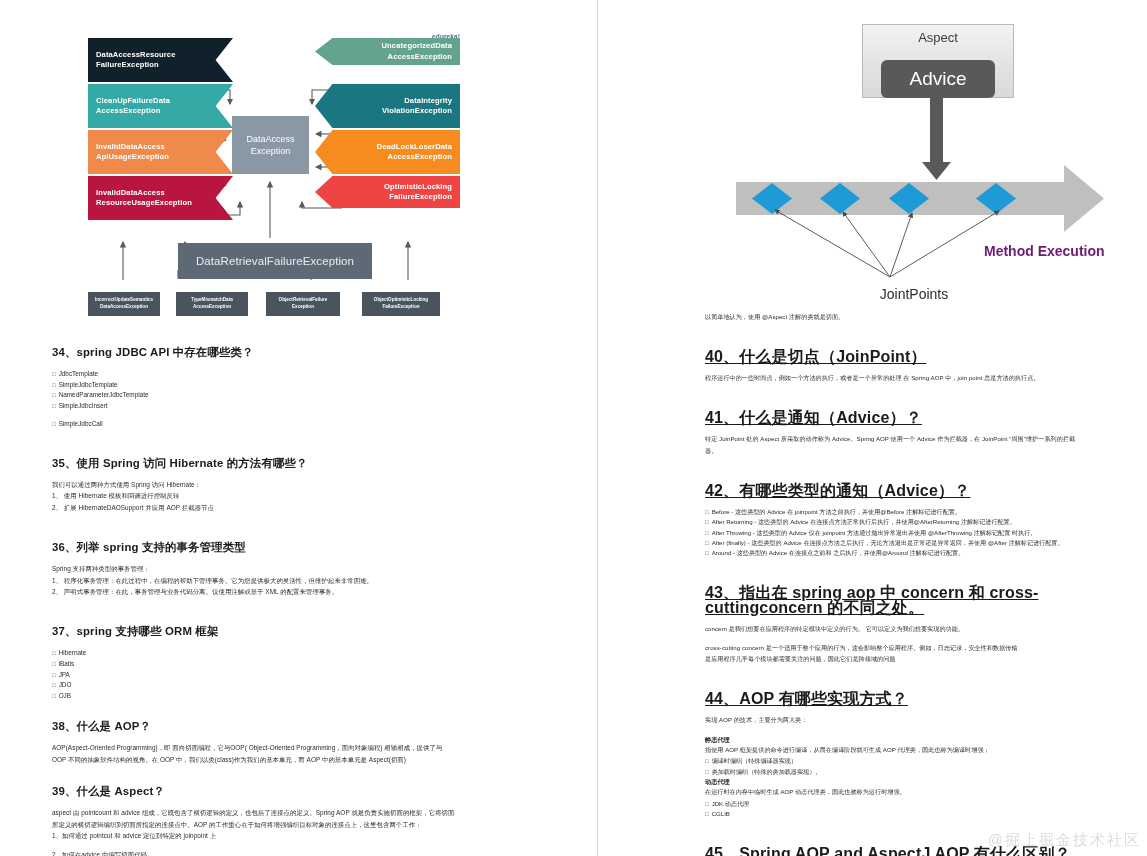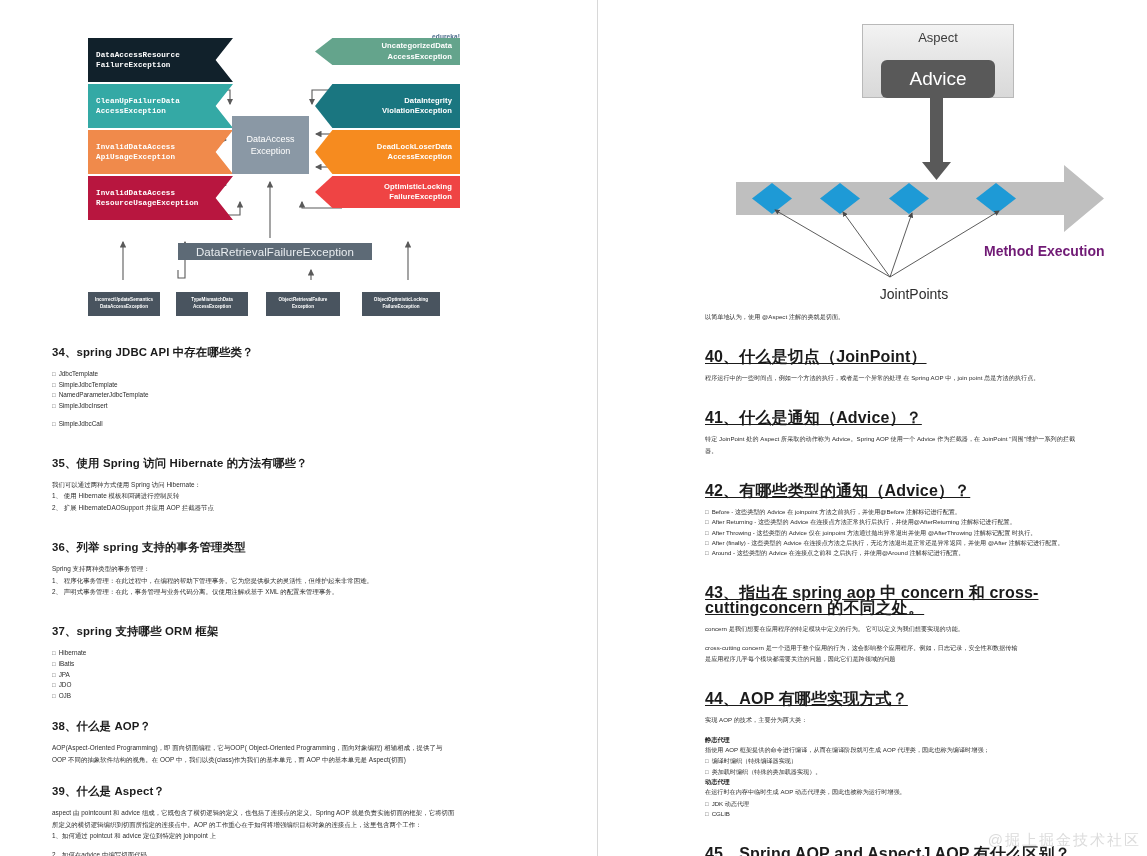--- a/index.html
+++ b/index.html
@@ -49,39 +49,39 @@
     font-size: 7.6px;
     line-height: 10.5px;
     font-weight: bold;
     padding: 0 8px;
     display: flex;
     flex-direction: column;
     justify-content: center;
     letter-spacing: .1px;
   }
   .exc-left  { left: 8px;   width: 145px; text-align: left;
-               clip-path: polygon(0 0, 100% 0, 88% 50%, 100% 100%, 0 100%); font-family: Liberation Mono, monospace; }
+               clip-path: polygon(0 0, 100% 0, 88% 50%, 100% 100%, 0 100%); }
   .exc-right { right: 2px;  width: 145px; text-align: right;
                clip-path: polygon(12% 0, 100% 0, 100% 100%, 12% 100%, 0 50%); }
 
   .center-box {
     position: absolute;
     left: 152px; top: 86px;
     width: 77px; height: 58px;
     background: #8a98a5;
     color: #ffffff;
     font-size: 9px;
     line-height: 12px;
     display: flex; align-items: center; justify-content: center;
     text-align: center;
   }
   .drfe-box {
     position: absolute;
     left: 98px; top: 213px;
-    width: 194px; height: 17px;
+    width: 194px; height: 36px;
     background: #5d6a76;
     color: #e9edf0;
     font-size: 11.5px;
     display: flex; align-items: center; justify-content: center;
     letter-spacing: .1px;
   }
   .leaf-box {
     position: absolute;
     top: 262px;
     height: 24px;

